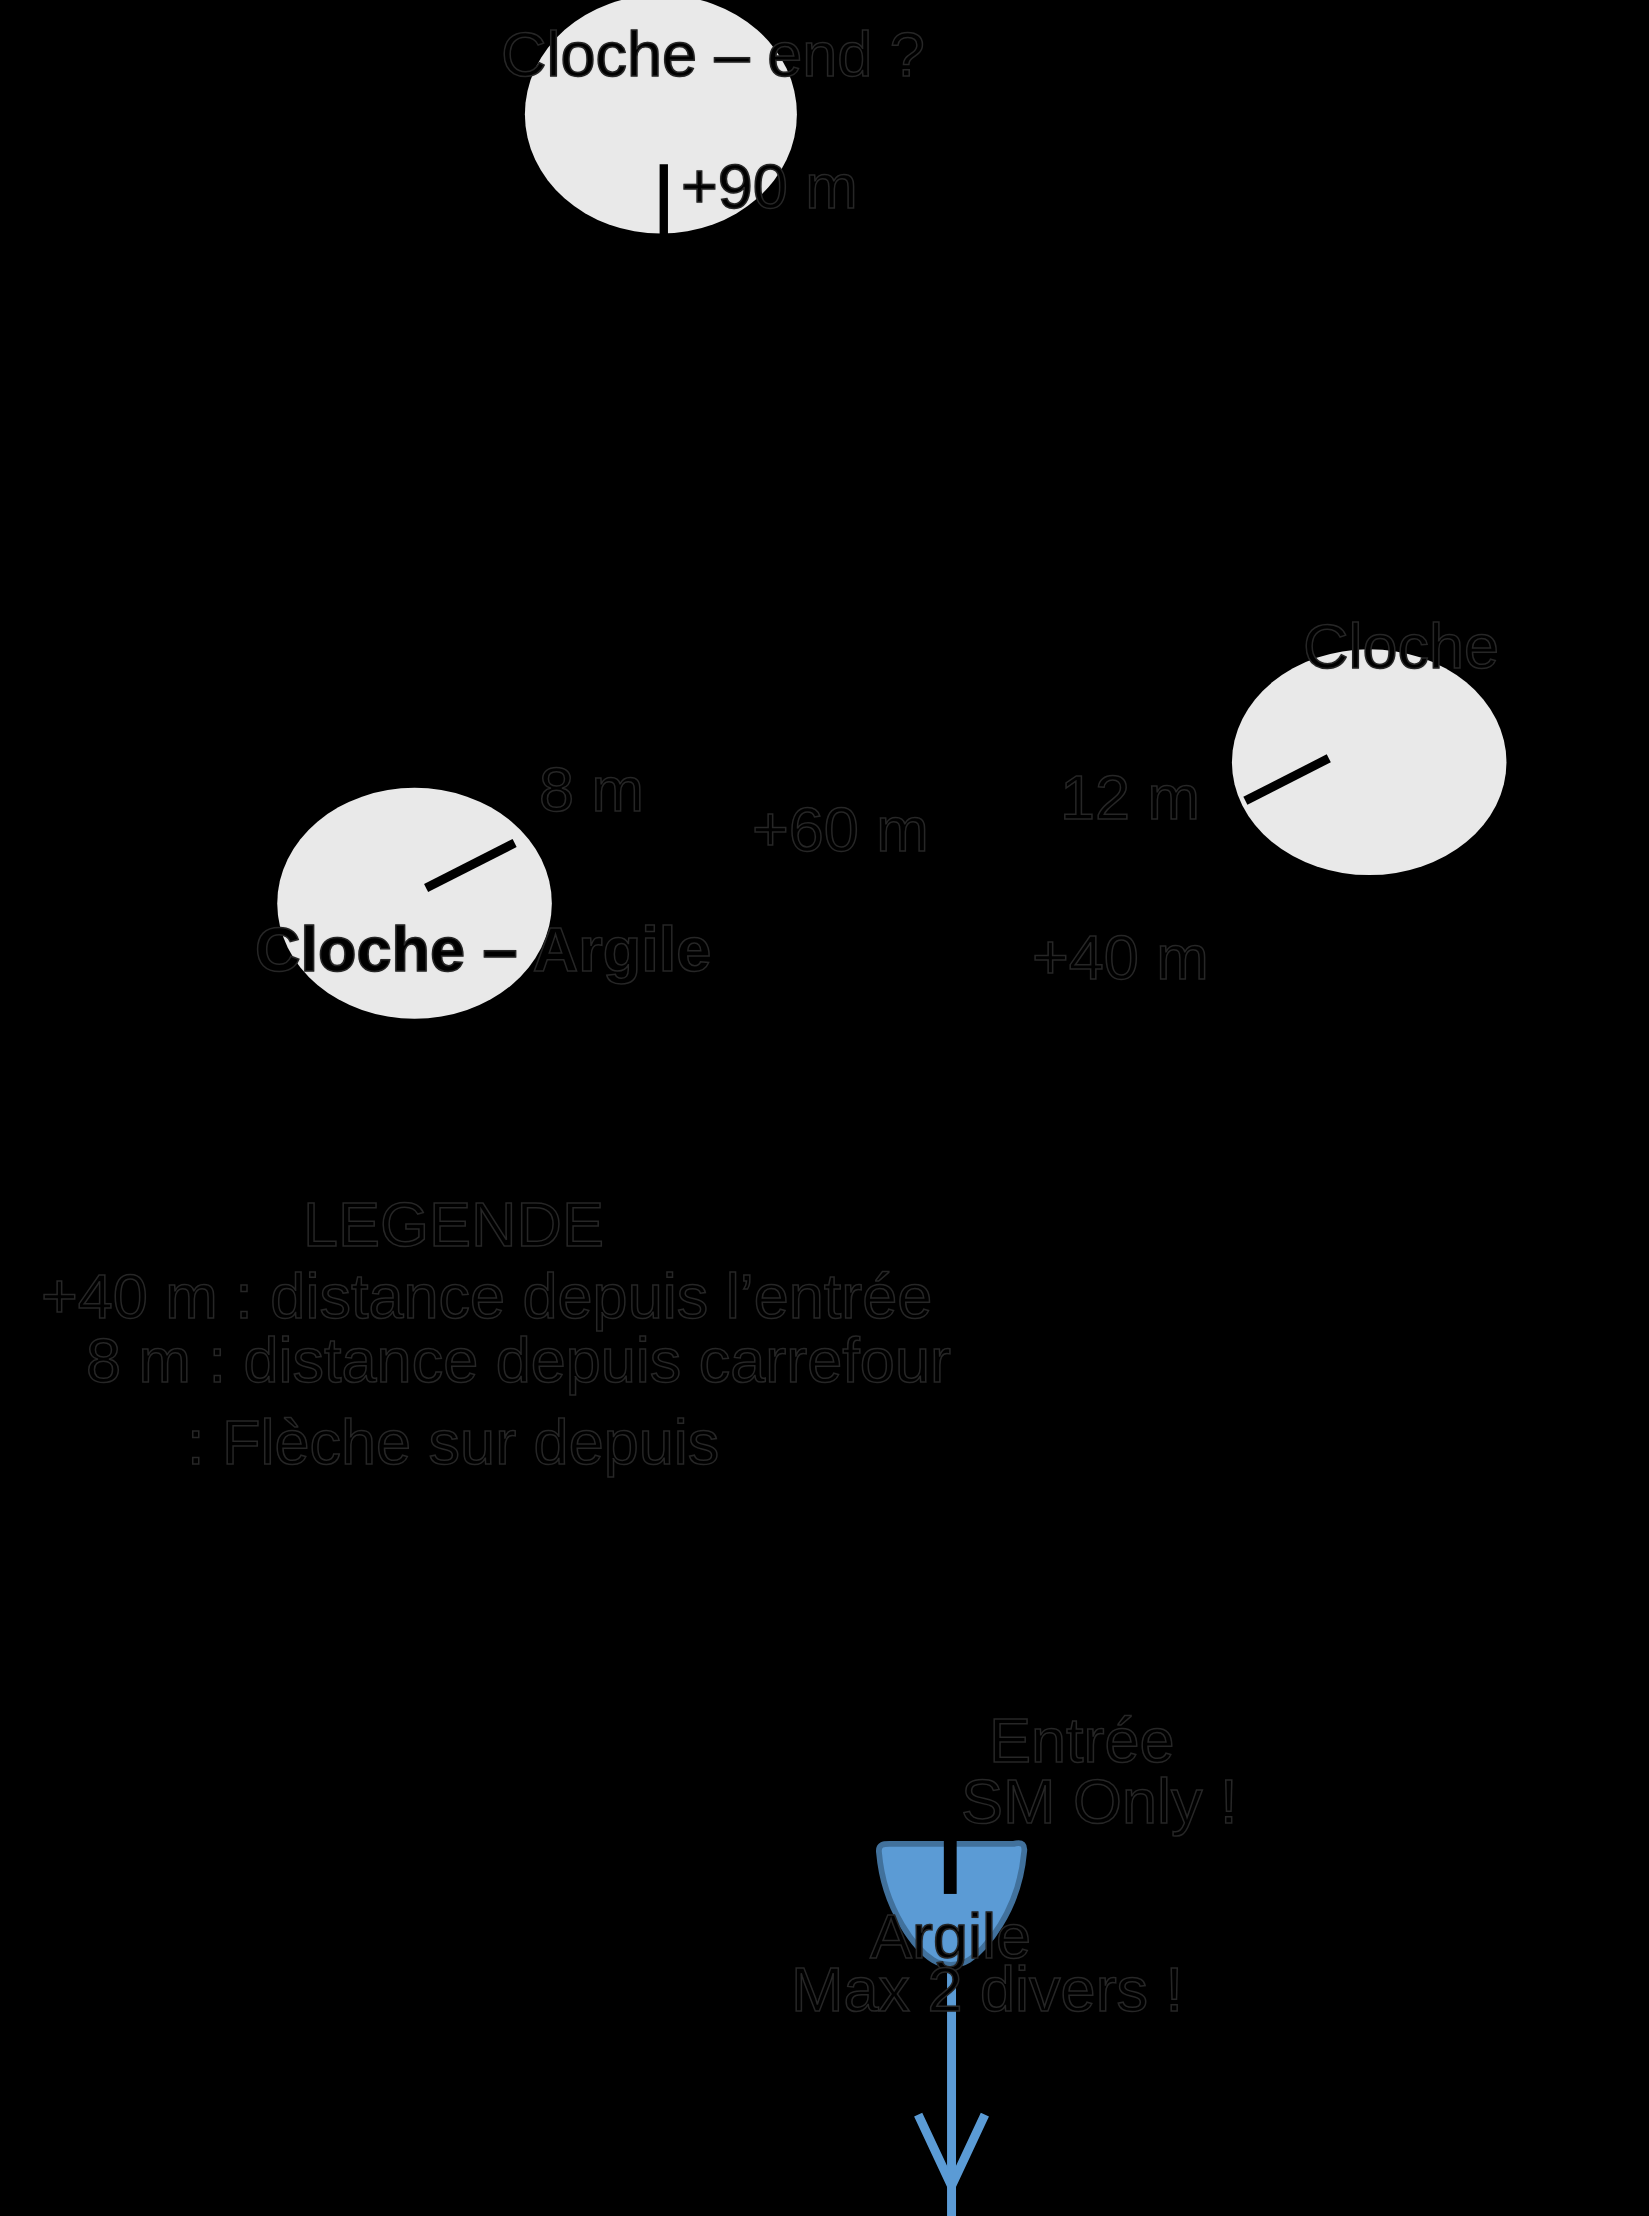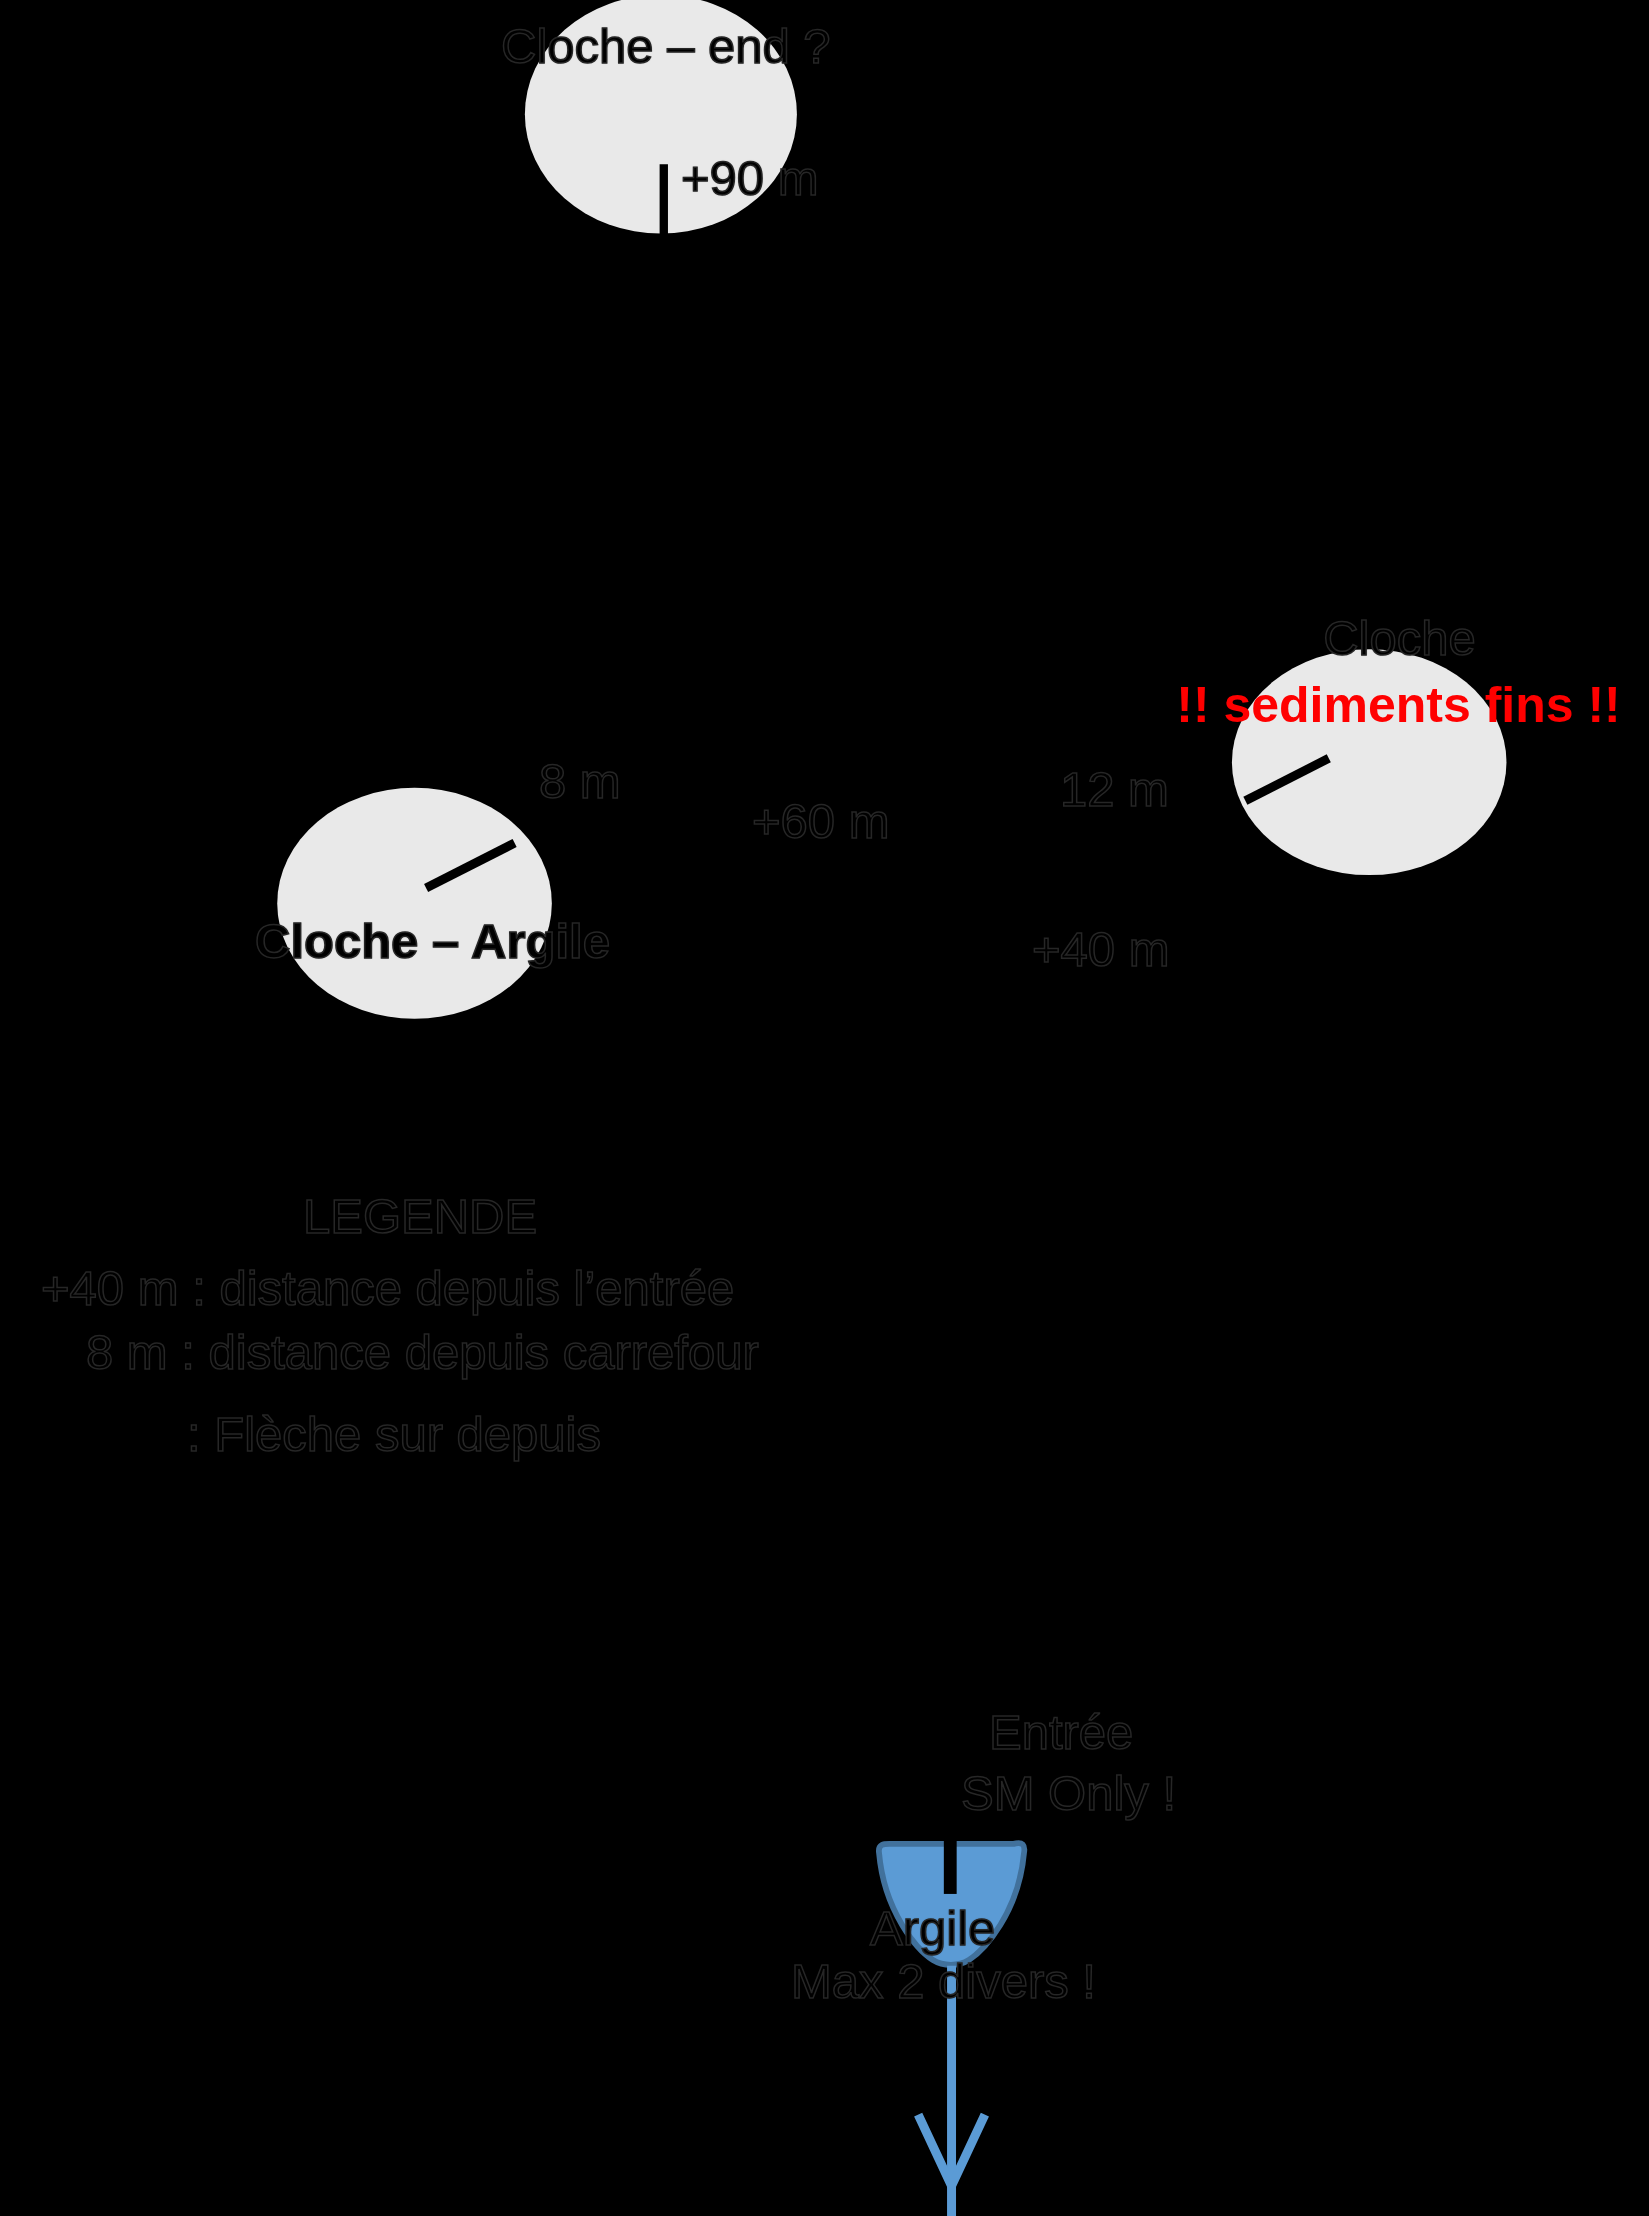--- a/index.html
+++ b/index.html
@@ -7,21 +7,21 @@
     position: relative;
     width: 1649px;
     height: 2216px;
     background: #000;
     overflow: hidden;
     font-family: "Liberation Sans", sans-serif;
   }
   #gfx { position: absolute; left: 0; top: 0; width: 1649px; height: 2216px; }
   .label {
     position: absolute;
-    font-size: 49px;
+    font-size: 63px;
     line-height: 1.05;
     color: #000;
     -webkit-text-stroke: 1.5px #262626;
     text-shadow: 0 0 1.3px #141414;
     white-space: nowrap;
   }
   .centered { text-align: center; }
   .warn {
     position: absolute;
     font-size: 50px;
@@ -56,21 +56,20 @@
     <rect x="1471" y="2856" width="20" height="96" fill="#000000"></rect>
 
     <line x1="1483" y1="3064" x2="1483" y2="3454" stroke-width="14" stroke="#5b9bd5"></line>
     <polyline points="1431,3296 1483,3407 1535,3296" fill="none" stroke-width="14" stroke="#5b9bd5"></polyline>
   </svg>
 
   <div class="label centered" style="left:501px; top:20.5px; width:321px;">Cloche – end ?</div>
   <div class="label" style="left:681px; top:153px;">+90 m</div>
 
   <div class="label centered" style="left:1303px; top:613px; width:193px;">Cloche</div>
-  <div class="warn" style="left:1174px; top:679px; width:449px;">!! sediments fins !!</div>
 
   <div class="label" style="left:752px; top:796px;">+60 m</div>
   <div class="label" style="left:1060px; top:764px;">12 m</div>
   <div class="label" style="left:1032px; top:924px;">+40 m</div>
 
   <div class="label" style="left:255px; top:916px;font-weight:bold;">Cloche – Argile</div>
   <div class="label" style="left:499px; top:756px;margin-left:40px;">8 m</div>
 
   <div class="label" style="left:303px; top:1191px;">LEGENDE</div>
   <div class="label" style="left:41px; top:1263px;">+40 m : distance depuis l’entrée</div>

